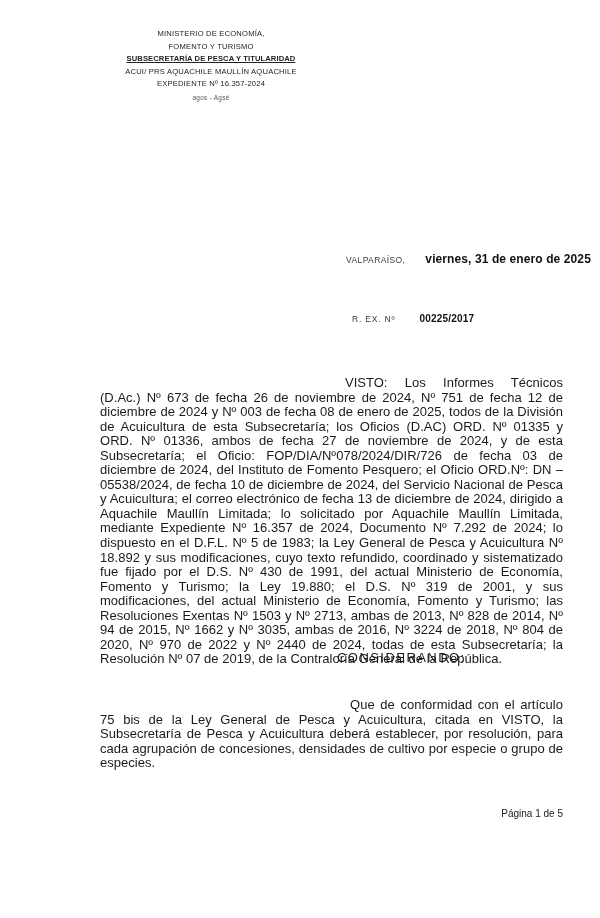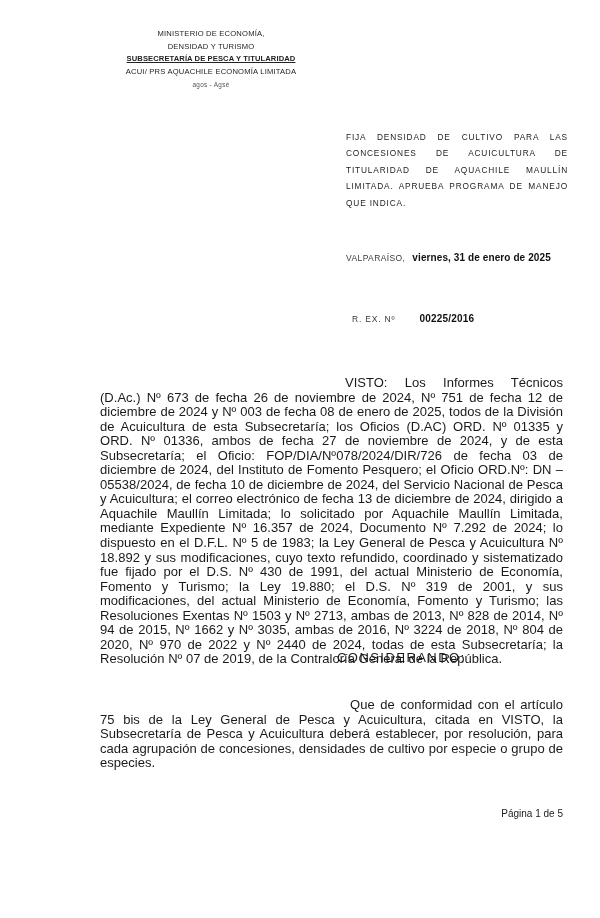--- a/index.html
+++ b/index.html
@@ -74,24 +74,24 @@
     width: 230px;
     font-size: 8.5px;
     white-space: nowrap;
   }
   .place-date .place {
     letter-spacing: 0.4px;
     color: #3a3a3a;
   }
   .place-date .date {
     font-weight: bold;
-    font-size: 10px;
+    font-size: 12px;
     letter-spacing: 0.1px;
     color: #111;
-    margin-left: 7px;
+    margin-left: 20px;
   }
 
   
   .res-line {
     position: absolute;
     left: 352px;
     top: 313px;
     font-size: 8.5px;
     white-space: nowrap;
   }
@@ -160,34 +160,34 @@
     white-space: nowrap;
   }
 </style>
 </head>
 <body>
 
 <div class="page">
 
   <div class="letterhead">
     <span class="lh-line">MINISTERIO DE ECONOMÍA,</span>
-    <span class="lh-line">DENSIDAD Y TURISMO</span>
+    <span class="lh-line">FOMENTO Y TURISMO</span>
     <span class="lh-line lh-underline">SUBSECRETARÍA DE PESCA Y TITULARIDAD</span>
-    <span class="lh-line">ACUI/ PRS AQUACHILE ECONOMÍA LIMITADA</span>
+    <span class="lh-line">ACUI/ PRS AQUACHILE MAULLÍN AQUACHILE</span>
+    <span class="lh-line">EXPEDIENTE Nº 16.357-2024</span>
     <span class="lh-line lh-initials">agos - Agsé</span>
   </div>
 
-  <div class="title-block">FIJA DENSIDAD DE CULTIVO PARA LAS CONCESIONES DE ACUICULTURA DE TITULARIDAD DE AQUACHILE MAULLÍN LIMITADA. APRUEBA PROGRAMA DE MANEJO QUE INDICA.</div>
 
   <div class="place-date">
     <span class="place">VALPARAÍSO,</span><span class="date">viernes, 31 de enero de 2025</span>
   </div>
 
   <div class="res-line">
-    <span class="res-label">R. EX. Nº</span><span class="res-number">00225/2016</span>
+    <span class="res-label">R. EX. Nº</span><span class="res-number">00225/2017</span>
   </div>
 
   <div class="body-area">
     <p class="para">VISTO: Los Informes Técnicos (D.Ac.) Nº 673 de fecha 26 de noviembre de 2024, Nº 751 de fecha 12 de diciembre de 2024 y Nº 003 de fecha 08 de enero de 2025, todos de la División de Acuicultura de esta Subsecretaría; los Oficios (D.AC) ORD. Nº 01335 y ORD. Nº 01336, ambos de fecha 27 de noviembre de 2024, y de esta Subsecretaría; el Oficio: FOP/DIA/Nº078/2024/DIR/726 de fecha 03 de diciembre de 2024, del Instituto de Fomento Pesquero; el Oficio ORD.Nº: DN – 05538/2024, de fecha 10 de diciembre de 2024, del Servicio Nacional de Pesca y Acuicultura; el correo electrónico de fecha 13 de diciembre de 2024, dirigido a Aquachile Maullín Limitada; lo solicitado por Aquachile Maullín Limitada, mediante Expediente Nº 16.357 de 2024, Documento Nº 7.292 de 2024; lo dispuesto en el D.F.L. Nº 5 de 1983; la Ley General de Pesca y Acuicultura Nº 18.892 y sus modificaciones, cuyo texto refundido, coordinado y sistematizado fue fijado por el D.S. Nº 430 de 1991, del actual Ministerio de Economía, Fomento y Turismo; la Ley 19.880; el D.S. Nº 319 de 2001, y sus modificaciones, del actual Ministerio de Economía, Fomento y Turismo; las Resoluciones Exentas Nº 1503 y Nº 2713, ambas de 2013, Nº 828 de 2014, Nº 94 de 2015, Nº 1662 y Nº 3035, ambas de 2016, Nº 3224 de 2018, Nº 804 de 2020, Nº 970 de 2022 y Nº 2440 de 2024, todas de esta Subsecretaría; la Resolución Nº 07 de 2019, de la Contraloría General de la República.</p>
   </div>
 
   <div class="considerando">CONSIDERANDO:</div>
 
   <div class="body-area-2">
     <p class="para">Que de conformidad con el artículo 75 bis de la Ley General de Pesca y Acuicultura, citada en VISTO, la Subsecretaría de Pesca y Acuicultura deberá establecer, por resolución, para cada agrupación de concesiones, densidades de cultivo por especie o grupo de especies.</p>

